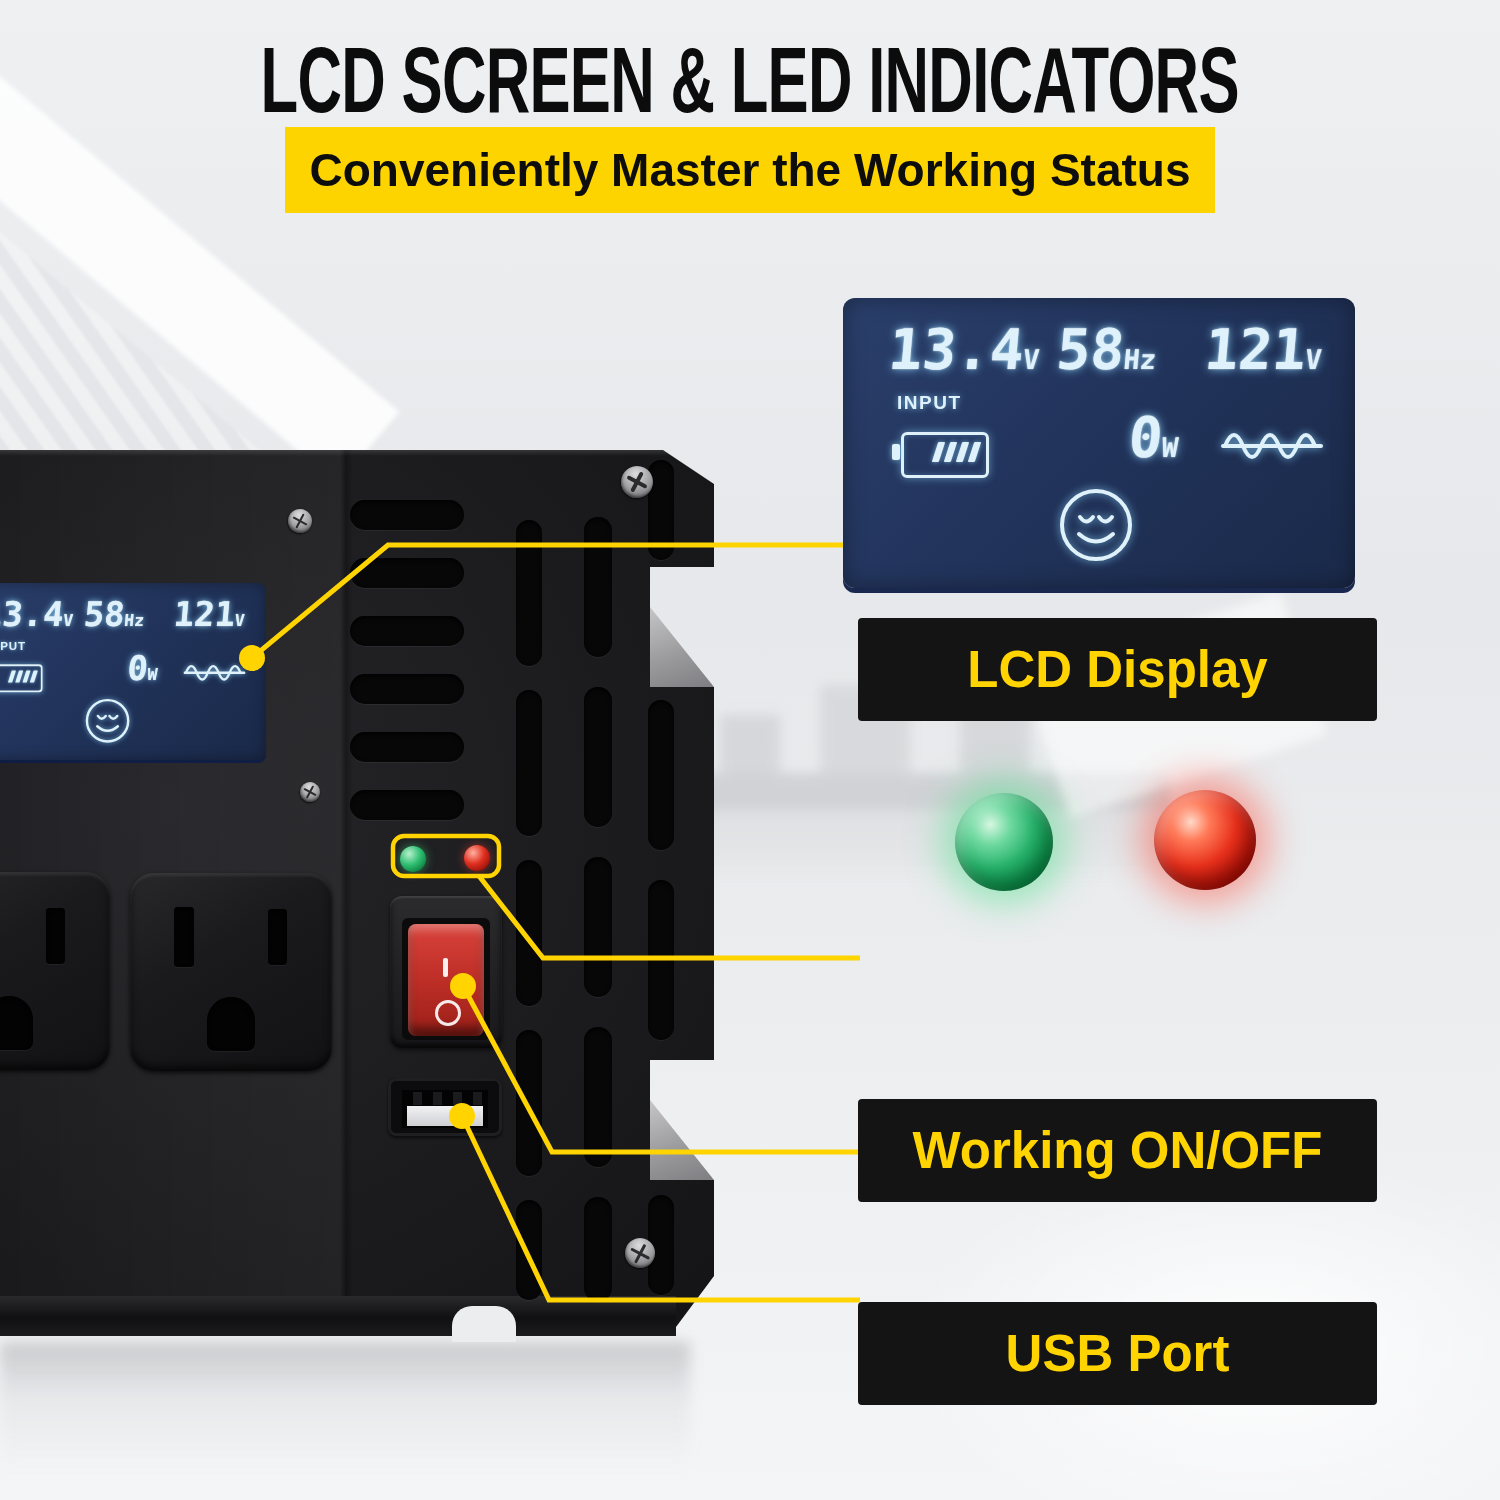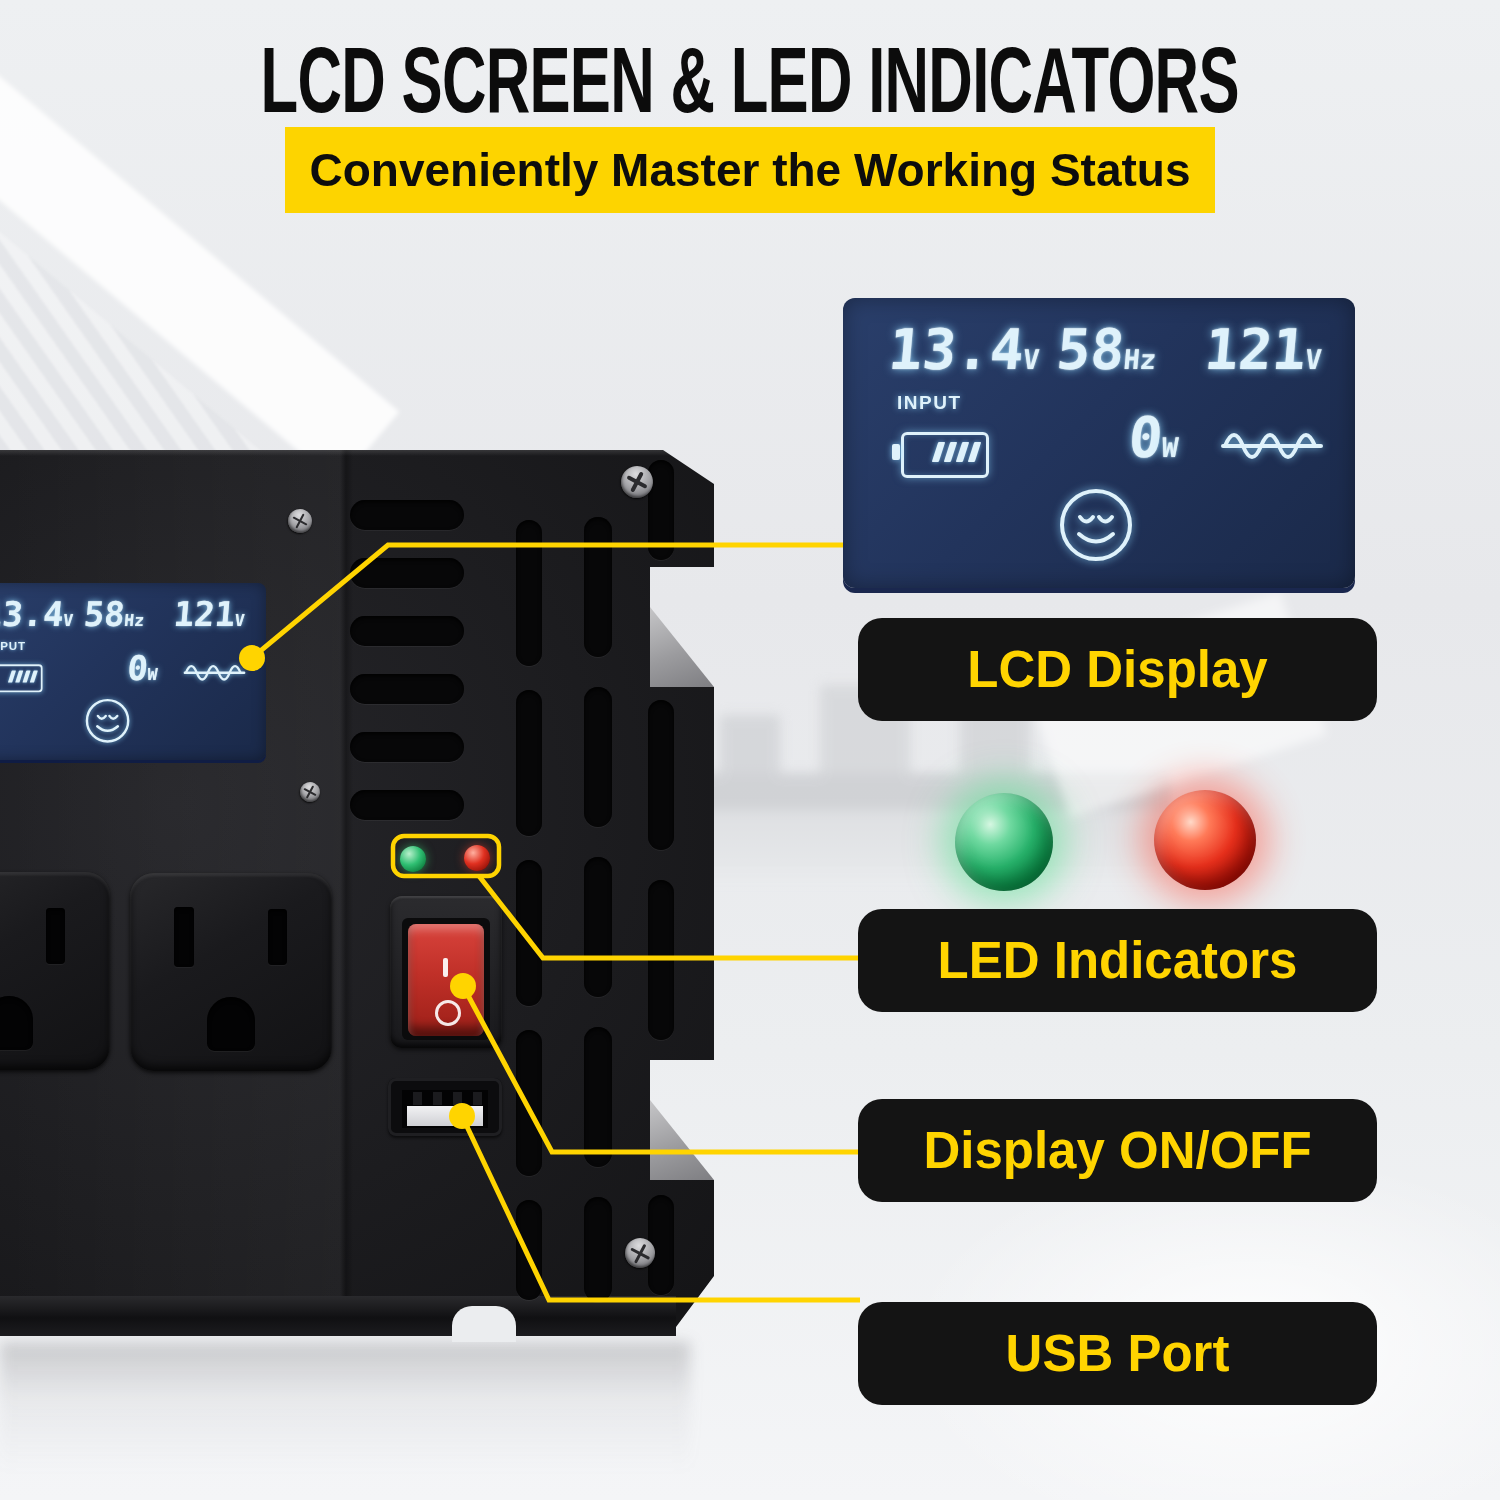--- a/index.html
+++ b/index.html
@@ -108,21 +108,21 @@
   .bat{position:absolute;left:58px;top:134px;width:82px;height:40px;border:3px solid #dff2fb;border-radius:6px;
        box-shadow:0 0 8px rgba(140,215,255,.55),inset 0 0 6px rgba(140,215,255,.3);}
   .bat::before{content:"";position:absolute;left:-12px;top:9px;width:8px;height:16px;background:#dff2fb;
                border-radius:2px;box-shadow:0 0 6px rgba(140,215,255,.8);}
   .bars{position:absolute;right:8px;top:7px;display:flex;gap:5px;}
   .bars i{width:7px;height:20px;background:#dff2fb;transform:skewX(-18deg);border-radius:1px;
           box-shadow:0 0 5px rgba(140,215,255,.8);}
   .lcd-svg{position:absolute;filter:drop-shadow(0 0 4px rgba(140,215,255,.8));}
 
   
-  .clabel{position:absolute;left:858px;width:519px;height:103px;background:#141414;border-radius:24px;
+  .clabel{position:absolute;left:858px;width:519px;height:103px;background:#141414;border-radius:4px;
           display:flex;align-items:center;justify-content:center;}
   .clabel span{font-size:51px;font-weight:bold;color:#ffd400;white-space:nowrap;}
   .orb{position:absolute;border-radius:50%;}
   .orb.green{left:955px;top:793px;width:98px;height:98px;
       background:radial-gradient(circle at 36% 32%,#d6f7e2 0%,#6fd9a0 22%,#27b26b 48%,#0c8c4a 72%,#056237 100%);
       box-shadow:0 0 34px 14px rgba(80,225,140,.5),inset -6px -10px 18px rgba(0,60,25,.45),inset 6px 8px 14px rgba(255,255,255,.35);}
   .orb.red{left:1154px;top:790px;width:102px;height:100px;
       background:radial-gradient(circle at 36% 32%,#ffd9c8 0%,#ff7a58 20%,#e8301c 48%,#b01206 75%,#7c0a02 100%);
       box-shadow:0 0 34px 14px rgba(255,70,50,.45),inset -6px -10px 18px rgba(80,0,0,.5),inset 6px 8px 14px rgba(255,255,255,.3);}
 
@@ -277,25 +277,22 @@
       </svg>
     </div>
   </div>
 
   <div class="orb green z30"></div>
   <div class="orb red z30"></div>
 
   <div class="clabel z30" style="top:618px">
       <span>LCD Display</span>
     </div>
-  <div class="clabel z30" style="top:909px">
-      <span>LED Indicators</span>
-    </div>
   <div class="clabel z30" style="top:1099px">
-      <span>Display ON/OFF</span>
+      <span>Working ON/OFF</span>
     </div>
   <div class="clabel z30" style="top:1302px">
       <span>USB Port</span>
     </div>
 
   <svg class="callouts" width="1500" height="1500" viewBox="0 0 1500 1500">
     <g stroke="#ffd400" stroke-width="5" fill="none">
       <polyline points="252,658 388,545 845,545"></polyline>
       <polyline points="479,876 543,958 860,958"></polyline>
       <polyline points="463,986 552,1152 860,1152"></polyline>

